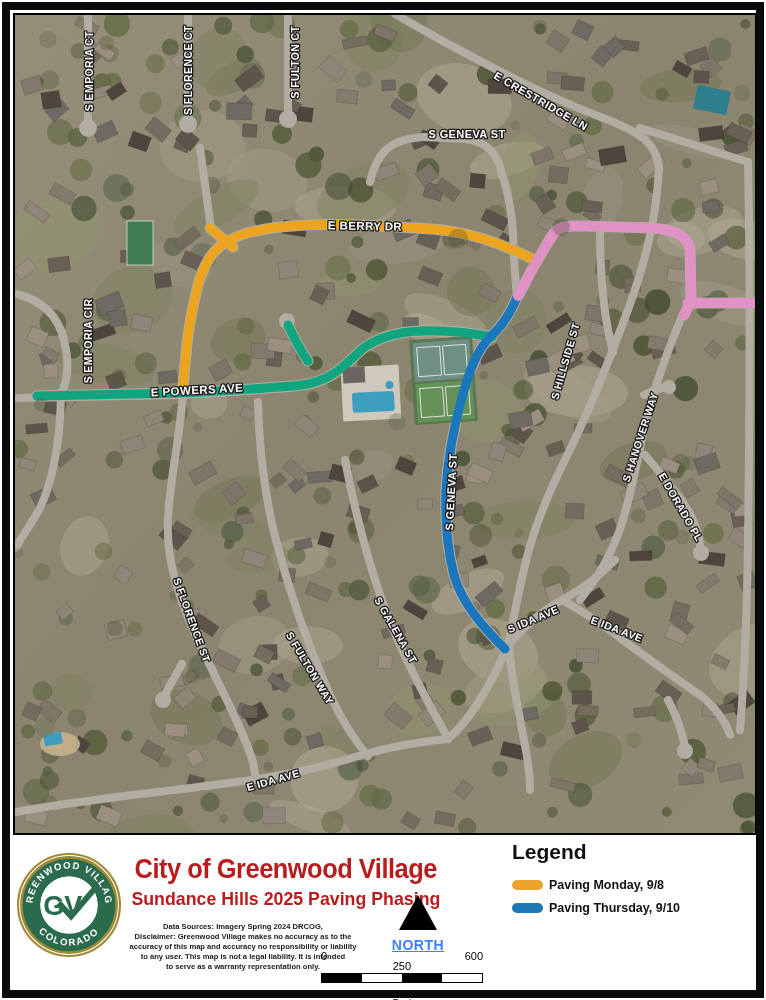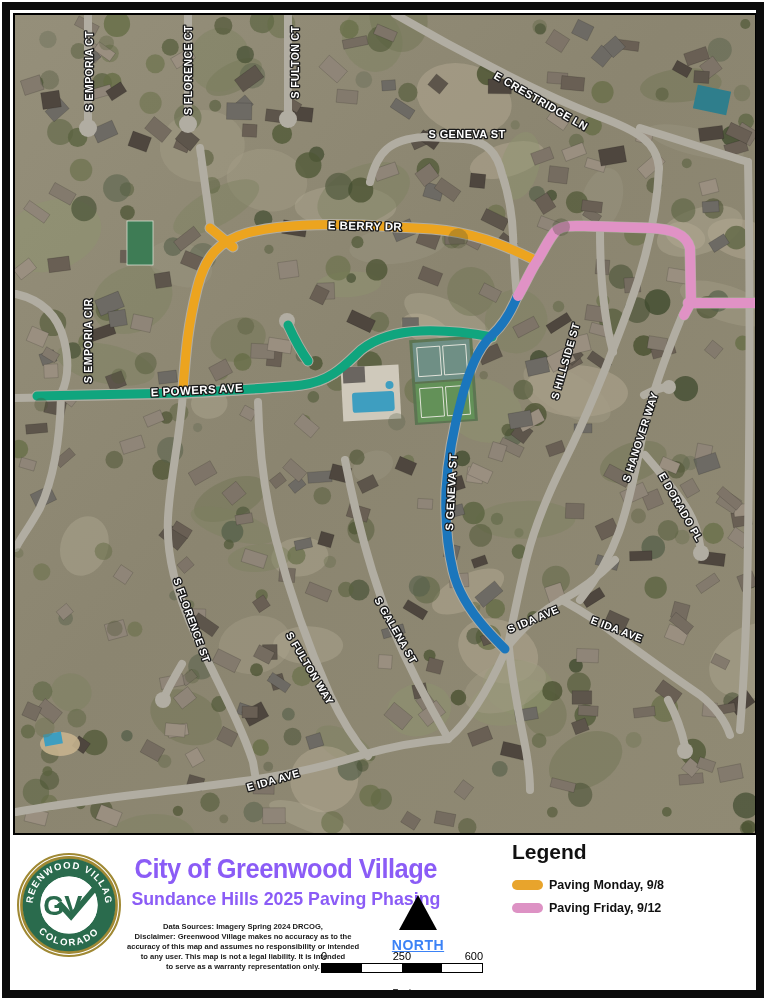--- a/index.html
+++ b/index.html
@@ -5,30 +5,30 @@
   html,body{margin:0;padding:0;}
   body{
     width:766px;height:1000px;position:relative;overflow:hidden;
     background:#ffffff;font-family:"Liberation Sans",sans-serif;
   }
   .frame{position:absolute;inset:2px;border:8px solid #0b0b0b;pointer-events:none;z-index:50;}
   .map-box{position:absolute;left:13px;top:13px;width:740px;height:818px;border:2px solid #000;background:#8e8874;}
   .map-box svg{display:block;}
   .panel{position:absolute;left:13px;top:836px;width:744px;height:146px;background:#fff;}
   .logo{position:absolute;left:4px;top:17px;width:104px;height:104px;}
-  .title-wrap{position:absolute;left:112px;top:18px;width:320px;text-align:center;color:#8b5cf6;}
+  .title-wrap{position:absolute;left:112px;top:18px;width:320px;text-align:center;color:#b91c1c;}
   .title{font-size:27px;font-weight:700;letter-spacing:-.5px;transform:scaleX(.94);transform-origin:center;white-space:nowrap;}
   .subtitle{font-size:18.5px;font-weight:700;margin-top:3px;transform:scaleX(.96);transform-origin:center;white-space:nowrap;}
   .disclaimer{position:absolute;left:105px;top:86px;width:250px;text-align:center;
     font-size:7.6px;font-weight:700;line-height:10px;color:#1a1a1a;}
   .north{position:absolute;left:366px;top:58px;width:78px;text-align:center;color:#3b82f6;text-decoration:underline;}
   .north .word{font-size:14px;font-weight:700;letter-spacing:.5px;margin-top:1px;}
   .scalebar{position:absolute;left:308px;top:114px;width:162px;color:#000;}
   .scalebar .ticks{display:flex;justify-content:space-between;font-size:11px;font-weight:400;margin-bottom:1px;}
-  .scalebar .ticks span:nth-child(2){transform:translateX(6px);}
+  .scalebar .ticks span:nth-child(2){transform:translateX(6px);margin-top:10px;}
   .bar{display:flex;height:8px;border:1px solid #000;}
   .bar div{flex:1;}
   .bar .b{background:#000;} .bar .w{background:#fff;}
   .feet{text-align:center;font-size:9.5px;margin-top:13px;}
   .legend{position:absolute;left:499px;top:4px;color:#111;}
   .legend h3{margin:0 0 10px 0;font-size:21px;font-weight:700;}
   .legend-row{display:flex;align-items:center;height:22.5px;}
   .swatch{width:31px;height:10px;border-radius:5px;flex:0 0 31px;}
   .legend-label{font-size:12.5px;font-weight:700;padding-left:6px;white-space:nowrap;}
 </style>
@@ -708,21 +708,21 @@
   </svg>
 
   <div class="title-wrap">
     <div class="title">City of Greenwood Village</div>
     <div class="subtitle">Sundance Hills 2025 Paving Phasing</div>
   </div>
 
   <div class="disclaimer">
     <div>Data Sources: Imagery Spring 2024 DRCOG,</div>
     <div>Disclaimer: Greenwood Village makes no accuracy as to the</div>
-    <div>accuracy of this map and assumes no responsibility or intended</div>
+    <div>accuracy of this map and accuracy no responsibility or liability</div>
     <div>to any user. This map is not a legal liability. It is intended</div>
     <div>to serve as a warranty representation only.</div>
   </div>
 
   <div class="north">
     <svg width="44" height="38" viewBox="0 0 44 38">
       <polygon points="22,1 41,36 3,36" fill="#000"></polygon>
     </svg>
     <div class="word">NORTH</div>
   </div>
@@ -742,19 +742,19 @@
     <div class="feet">Feet</div>
   </div>
 
   <div class="legend">
     <h3>Legend</h3>
     <div class="legend-row">
       <div class="swatch" style="background-color: rgb(232, 164, 44);"></div>
       <div class="legend-label">Paving Monday, 9/8</div>
     </div>
     <div class="legend-row">
-      <div class="swatch" style="background-color: rgb(221, 146, 196);"></div>
-      <div class="legend-label">Paving Friday, 9/12</div>
+      <div class="swatch" style="background-color: rgb(30, 118, 180);"></div>
+      <div class="legend-label">Paving Thursday, 9/10</div>
     </div>
   </div>
 </div>
 
 <div class="frame"></div>
 
 </body></html>

